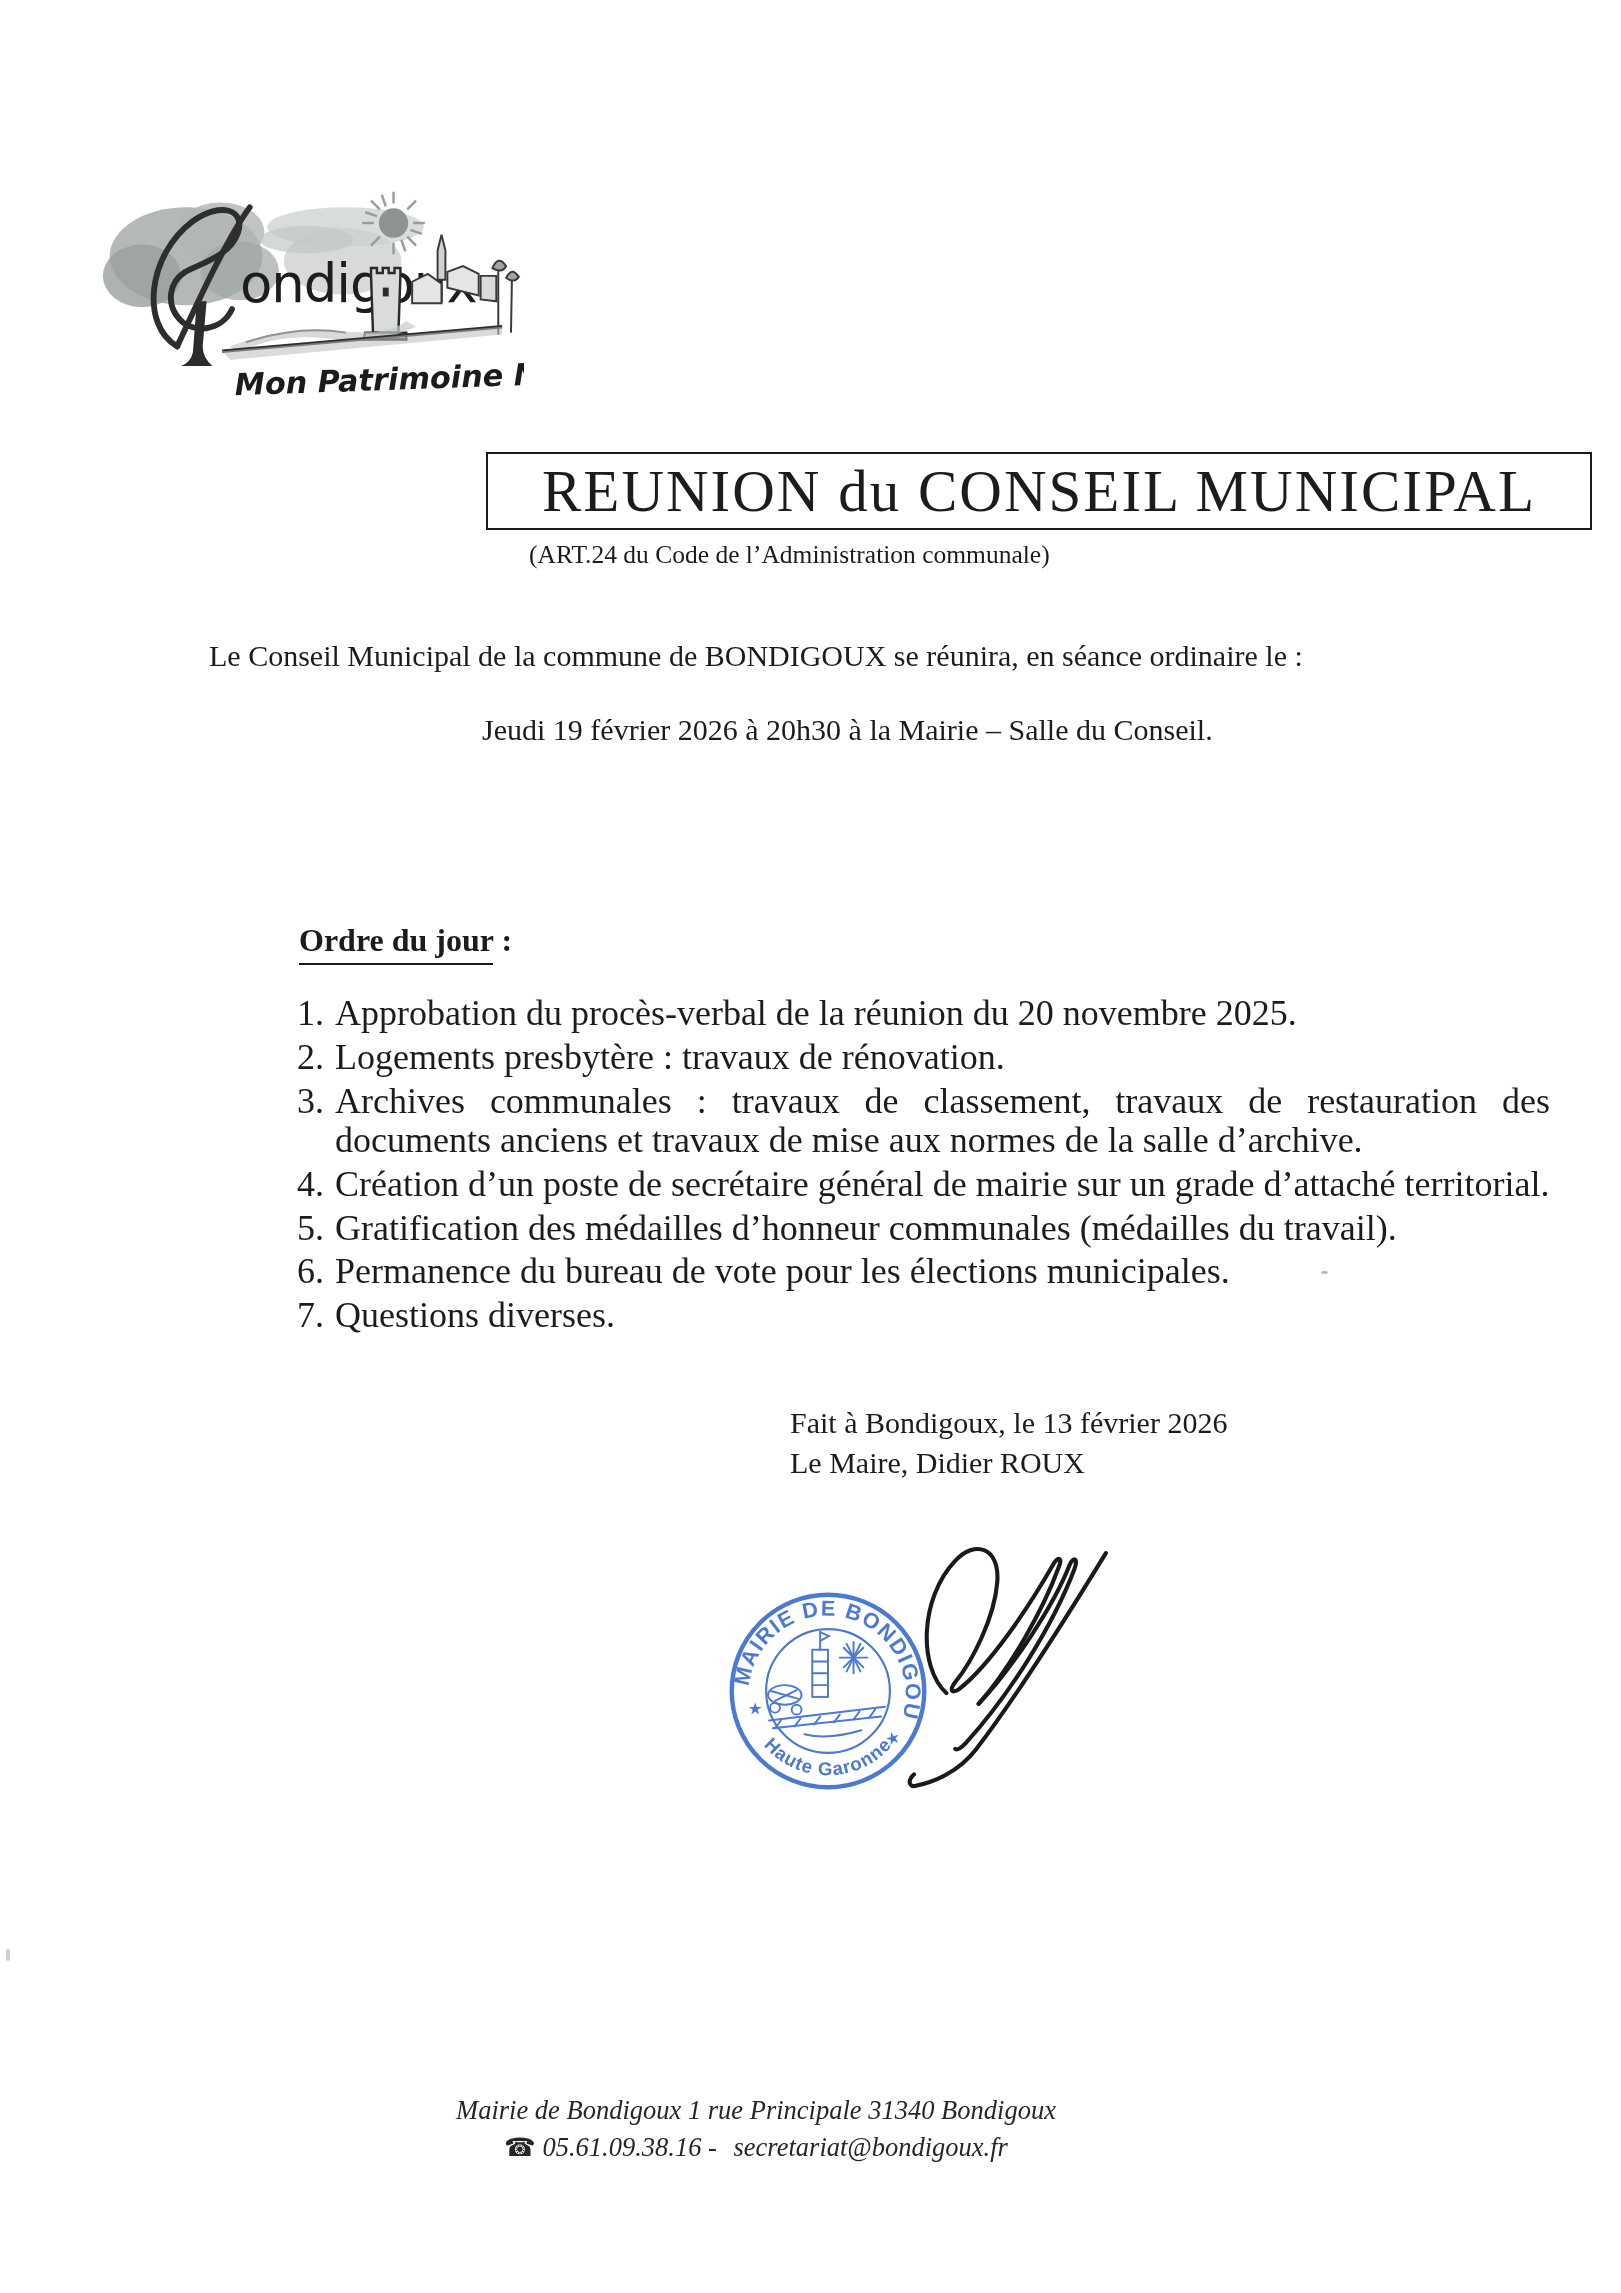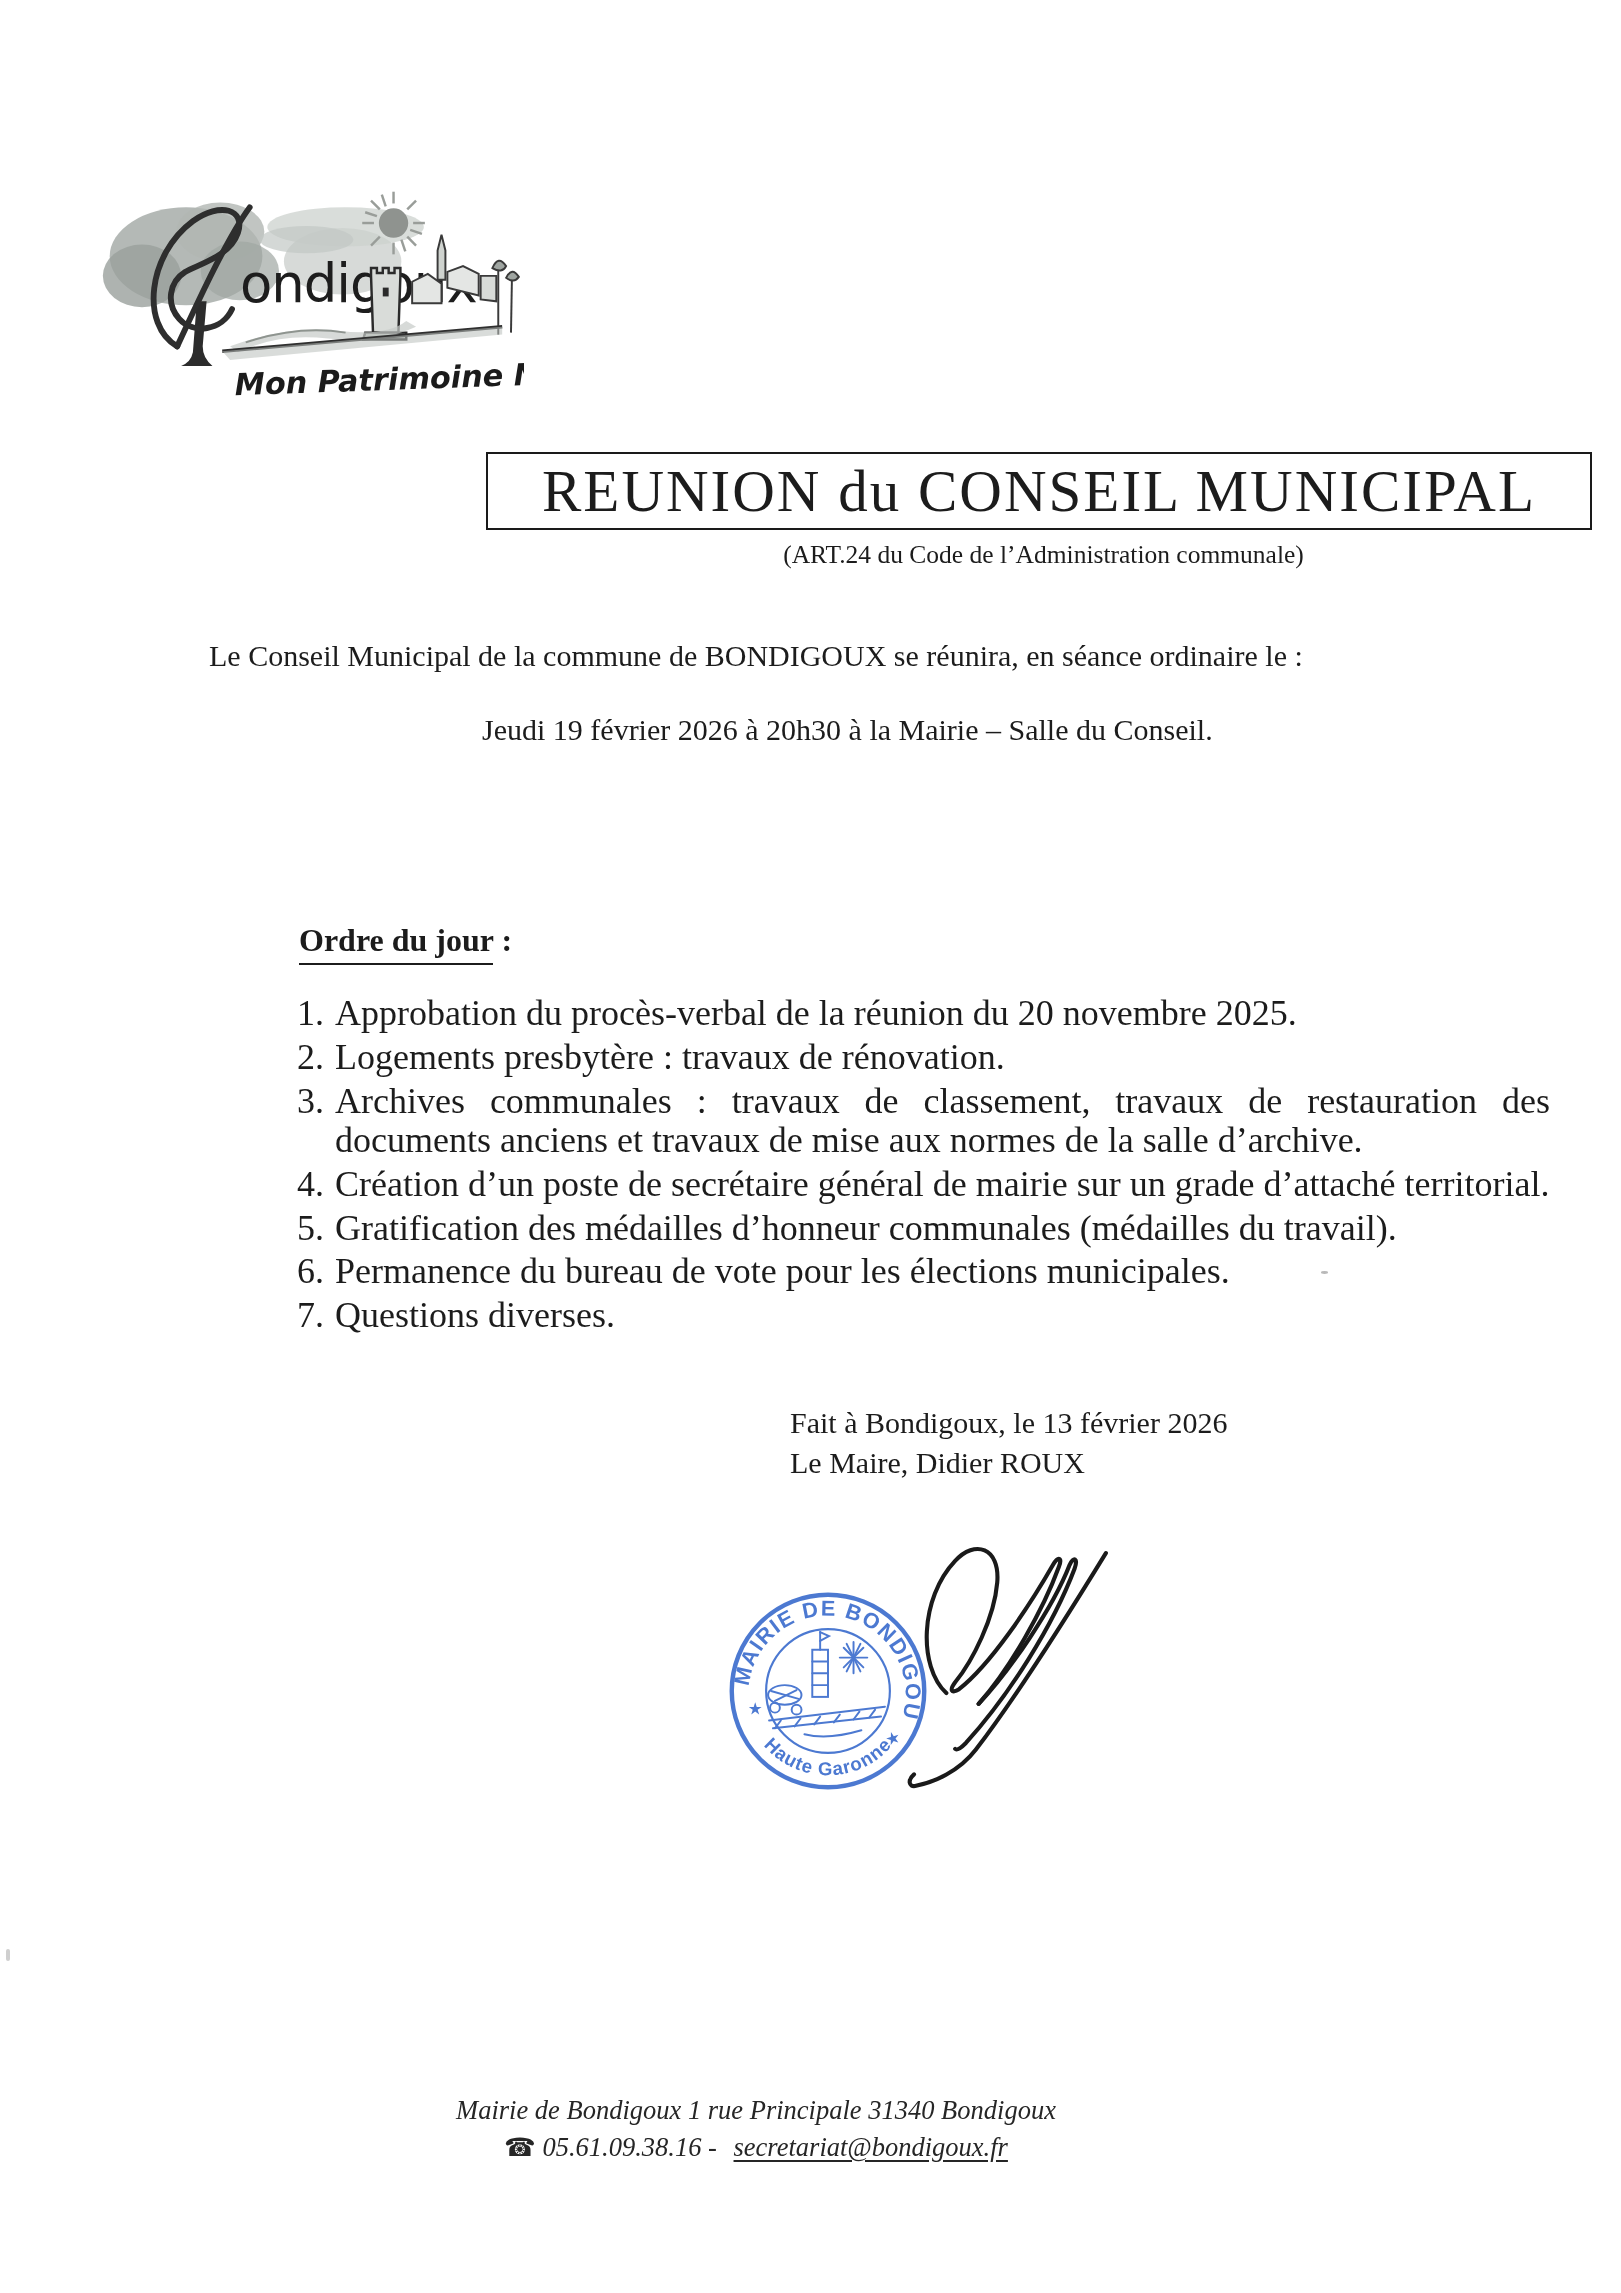--- a/index.html
+++ b/index.html
@@ -9,41 +9,41 @@
     overflow:hidden;margin:0 auto;
   }
   .abs{position:absolute;}
   
   .title-box{
     left:486px;top:452px;width:1106px;height:78px;
     border:2.9px solid #1a1a1a;display:flex;align-items:center;justify-content:center;
     box-sizing:border-box;background:#fff;
   }
   .title-text{font-size:59px;letter-spacing:2px;white-space:nowrap;}
-  .subtitle{left:529px;top:540px;width:1029px;text-align:center;font-size:25.5px;}
+  .subtitle{left:529px;top:540px;width:1029px;text-align:left;font-size:25.5px;}
   
   .intro-1{left:209px;top:639px;font-size:30px;white-space:nowrap;}
   .intro-2{left:482px;top:713px;font-size:30px;white-space:nowrap;}
   
   .agenda-heading{left:299px;top:922px;font-size:32px;font-weight:bold;}
   .agenda-heading .u{border-bottom:2.9px solid #1c1c1c;padding-bottom:5px;}
   ol.agenda{
     left:282px;top:994px;width:1217px;margin:0;padding:0 0 0 51px;
     font-size:36px;line-height:39px;text-align:justify;
   }
   ol.agenda li{margin-bottom:4.9px;padding-left:2px;}
   
   .signoff{left:790px;top:1403px;font-size:30px;line-height:40px;}
   
   .footer{
     left:0;top:2092px;width:1512px;text-align:center;
     font-style:italic;font-size:26.5px;line-height:37px;color:#262626;
   }
   .footer .phone-ico{font-family:"DejaVu Sans",sans-serif;font-style:normal;font-size:25.5px;}
-  .footer .email{text-decoration:underline;text-underline-offset:3.9px;margin-left:10px;}
+  .footer .email{text-underline-offset:3.9px;margin-left:10px;}
   
   .dot-a{left:1321px;top:1271px;width:6.9px;height:2.9px;background:#b9b9b9;border-radius:50%;}
   .dot-b{left:5.9px;top:1949px;width:3.9px;height:11.8px;background:#cfcfcf;border-radius:2px;}
 </style>
 </head>
 <body>
 
 <div class="page">
 
   <svg class="abs" style="left:83px;top:178px;" width="441" height="230" viewBox="0 0 450 235">

